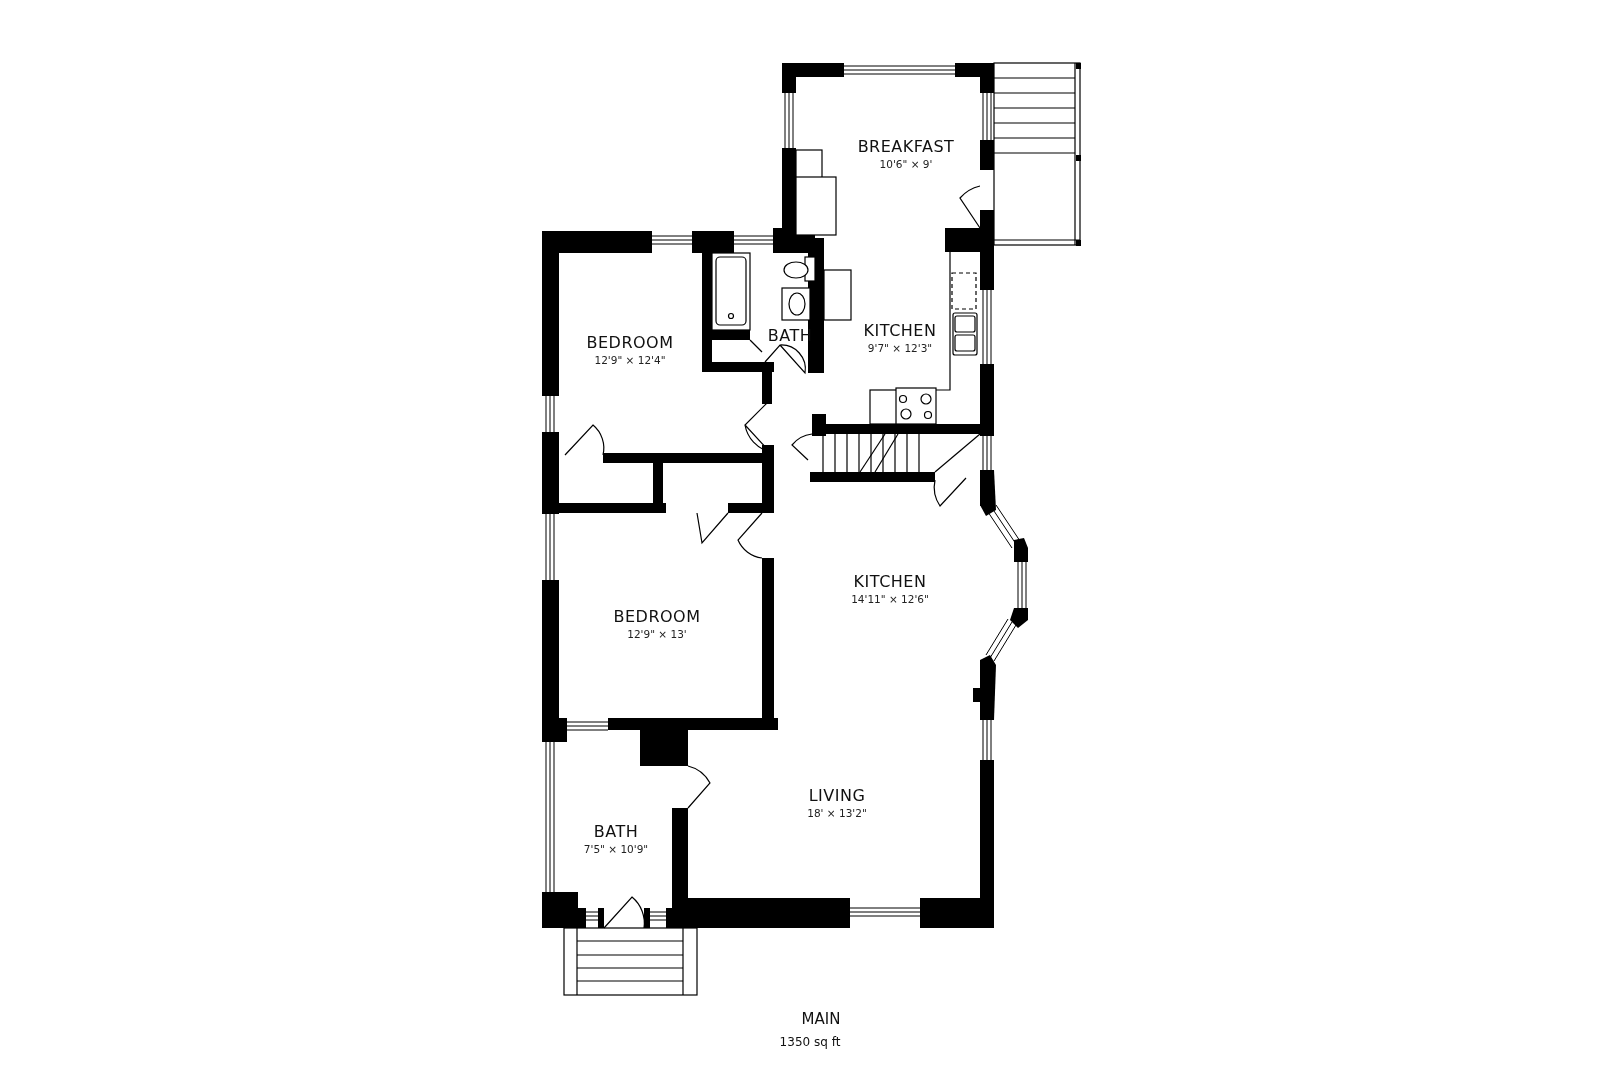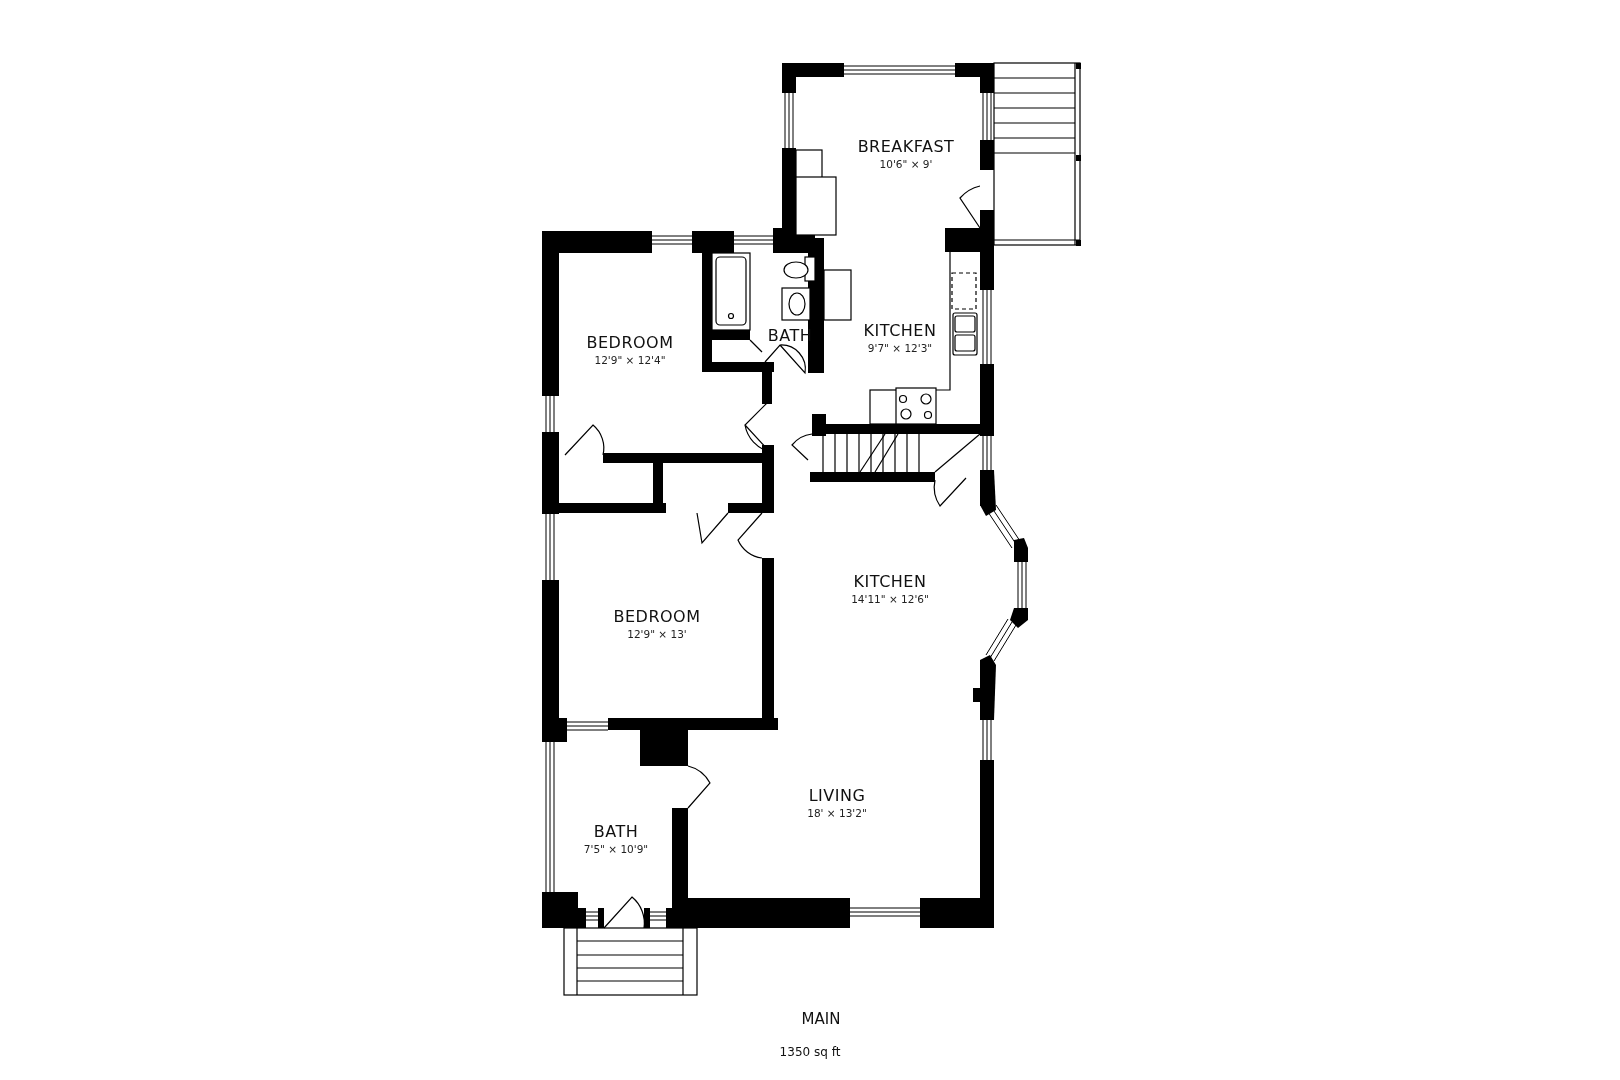--- a/index.html
+++ b/index.html
@@ -3,21 +3,21 @@
 <meta charset="utf-8">
 <style>
   html, body { margin:0; padding:0; background:#ffffff; }
   body { width:1620px; height:1080px; position:relative; overflow:hidden; font-family:"DejaVu Sans", sans-serif; }
   #plan { position:absolute; left:0; top:0; }
   .room-label { position:absolute; text-align:center; color:#111; transform:translateX(-50%); white-space:nowrap; }
   .room-name { font-size:16px; letter-spacing:0.5px; display:block; }
   .room-dim { font-size:10.5px; display:block; margin-top:2px; color:#222; }
   .floor-label { position:absolute; left:810px; top:1010px; transform:translateX(-50%); text-align:right; color:#111; }
   .floor-name { font-size:15px; display:block; }
-  .floor-area { font-size:12px; display:block; margin-top:17px; }
+  .floor-area { font-size:12px; display:block; margin-top:7px; }
 </style>
 </head>
 <body>
 
 <svg id="plan" width="1620" height="1080" viewBox="0 0 1620 1080" xmlns="http://www.w3.org/2000/svg">
   <g fill="#000">
 
     <rect x="782" y="63" width="62" height="14"></rect>
     <rect x="955" y="63" width="38" height="14"></rect>
     <rect x="980" y="63" width="14" height="30"></rect>

